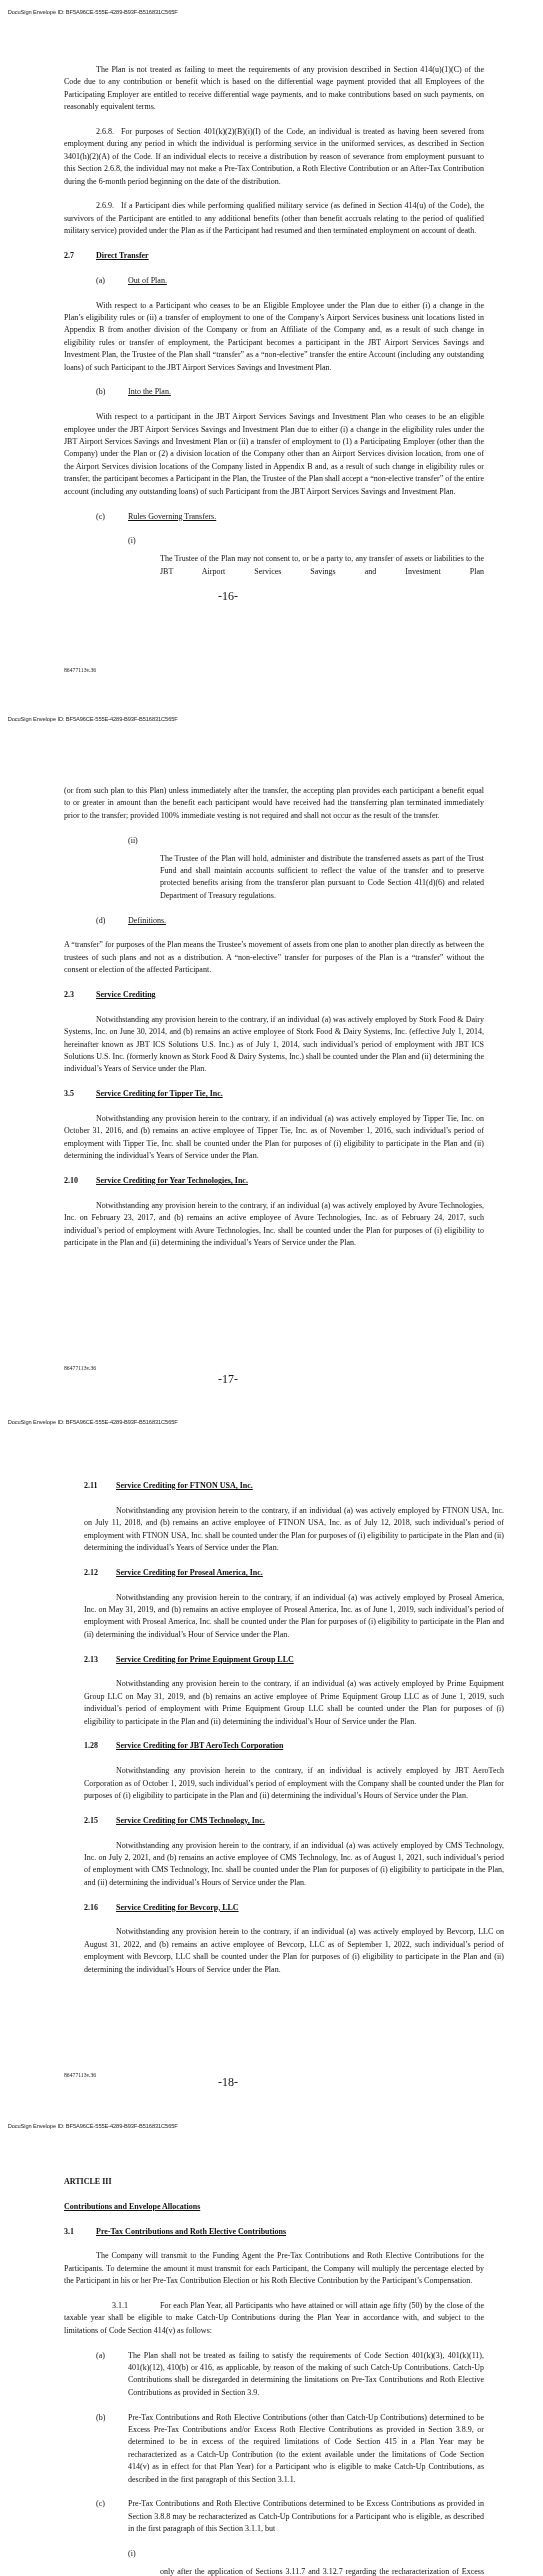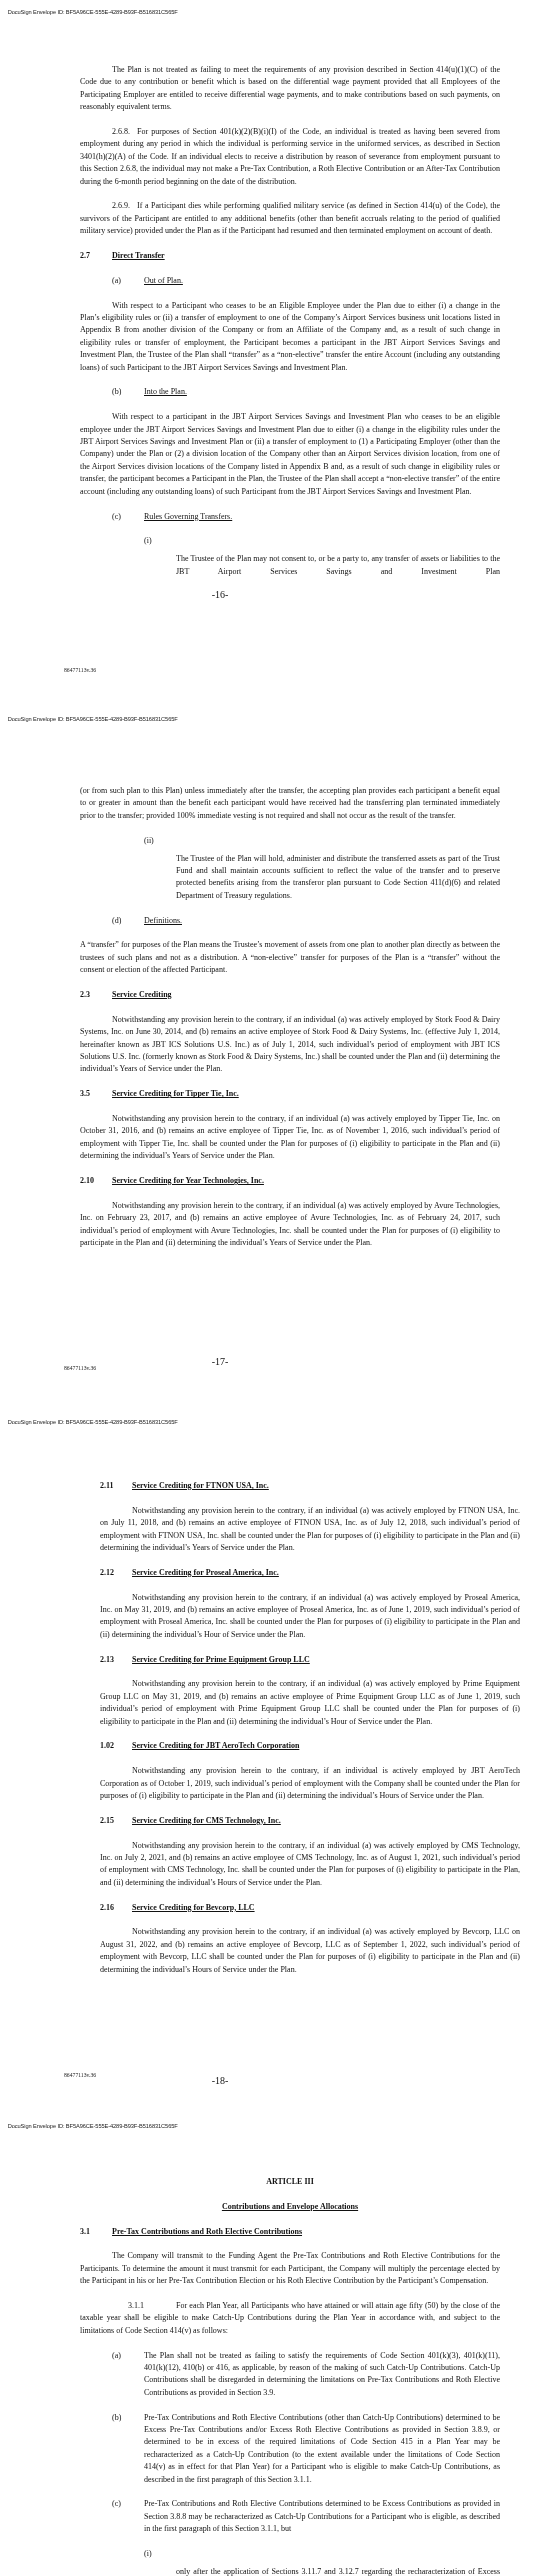--- a/index.html
+++ b/index.html
@@ -1,36 +1,36 @@
 <!DOCTYPE html>
 <html style="font-size:8.2px"><head>
 <meta charset="utf-8">
 <style>
   html, body { margin:0; padding:0; background:#ffffff; }
   body { width:544px; height:2813px; position:relative; overflow:hidden; }
   .page { position:absolute; left:0; width:544px; height:703px; background:#fff; }
   .envelope { position:absolute; left:7.7px; top:9.3px; font-family:"Liberation Sans", sans-serif; font-size:5.7px; color:#222; letter-spacing:-0.1px; }
-  .body { position:absolute; left:80px; width:420px; font-family:"Liberation Serif", serif; font-size:8px; line-height:12.4px; color:#111; text-align:justify; }
+  .body { position:absolute; left:64px; width:420px; font-family:"Liberation Serif", serif; font-size:8px; line-height:12.4px; color:#111; text-align:justify; }
   .body p { margin:0 0 12.4px 0; }
   .indent { text-indent:32px; }
   .head { font-weight:bold; margin:0 0 12.4px 0; display:flex; }
   .head .num { width:32px; }
   .head .ttl { text-decoration:underline; }
   .sub { display:flex; margin:0 0 12.4px 32px; }
   .sub .lbl { width:32px; flex:none; }
   .sub .txt { flex:1; text-align:justify; }
   .sub2 { display:flex; margin:0 0 12.4px 64px; }
   .sub2 .lbl { width:32px; flex:none; }
   .sub2 .txt { flex:1; text-align:justify;margin-top:18px; }
   .ul { text-decoration:underline; }
   .defblock { margin:0 0 12.4px 32px; text-align:justify; }
   .cont { margin:0 0 12.4px 96px; text-align:justify; }
-  .pagenum { position:absolute; left:0; width:440px; text-align:center; font-family:"Liberation Serif", serif; font-size:10px; color:#111; }
+  .pagenum { position:absolute; left:0; width:440px; text-align:center; font-family:"Liberation Serif", serif; font-size:12px; color:#111;padding-left:8px; }
   .docid { position:absolute; left:64px; font-family:"Liberation Serif", serif; font-size:5.7px; color:#222; }
-  .center { text-align:center; font-weight:bold; margin:0 0 12.4px 0; }
+  .center { text-align:left; font-weight:bold; margin:0 0 12.4px 0; }
 </style>
 </head>
 <body>
 
 <div class="page" style="top:0px;">
   <div class="envelope">DocuSign Envelope ID: BF5A96CE-555E-4289-B93F-B516831C565F</div>
   <div class="body" style="top:64px;">
     <p class="indent">The Plan is not treated as failing to meet the requirements of any provision described in Section 414(u)(1)(C) of the Code due to any contribution or benefit which is based on the differential wage payment provided that all Employees of the Participating Employer are entitled to receive differential wage payments, and to make contributions based on such payments, on reasonably equivalent terms.</p>
     <p class="indent"><span style="display:inline-block;width:25px;text-indent:0;">2.6.8.</span><span>For purposes of Section 401(k)(2)(B)(i)(I) of the Code, an individual is treated as having been severed from employment during any period in which the individual is performing service in the uniformed services, as described in Section 3401(h)(2)(A) of the Code.  If an individual elects to receive a distribution by reason of severance from employment pursuant to this Section 2.6.8, the individual may not make a Pre-Tax Contribution, a Roth Elective Contribution or an After-Tax Contribution during the 6-month period beginning on the date of the distribution.</span></p>
     <p class="indent"><span style="display:inline-block;width:25px;text-indent:0;">2.6.9.</span><span>If a Participant dies while performing qualified military service (as defined in Section 414(u) of the Code), the survivors of the Participant are entitled to any additional benefits (other than benefit accruals relating to the period of qualified military service) provided under the Plan as if the Participant had resumed and then terminated employment on account of death.</span></p>
@@ -83,21 +83,21 @@
         <span class="num">3.5</span>
         <span class="ttl">Service Crediting for Tipper Tie, Inc.</span>
       </div>
     <p class="indent">Notwithstanding any provision herein to the contrary, if an individual (a) was actively employed by Tipper Tie, Inc. on October 31, 2016, and (b) remains an active employee of Tipper Tie, Inc. as of November 1, 2016, such individual’s period of employment with Tipper Tie, Inc. shall be counted under the Plan for purposes of (i) eligibility to participate in the Plan and (ii) determining the individual’s Years of Service under the Plan.</p>
     <div class="head">
         <span class="num">2.10</span>
         <span class="ttl">Service Crediting for Year Technologies, Inc.</span>
       </div>
     <p class="indent">Notwithstanding any provision herein to the contrary, if an individual (a) was actively employed by Avure Technologies, Inc. on February 23, 2017, and (b) remains an active employee of Avure Technologies, Inc. as of February 24, 2017, such individual’s period of employment with Avure Technologies, Inc. shall be counted under the Plan for purposes of (i) eligibility to participate in the Plan and (ii) determining the individual’s Years of Service under the Plan.</p>
   </div>
-  <div class="pagenum" style="top:653px;">-17-</div>
+  <div class="pagenum" style="top:669px;">-17-</div>
   <div class="docid" style="top:662px;">86477113v.36</div>
 </div>
 
 <div class="page" style="top:1406px;">
   <div class="envelope" style="top:13.4px;">DocuSign Envelope ID: BF5A96CE-555E-4289-B93F-B516831C565F</div>
   <div class="body" style="top:74px;margin-left:20px;">
     <div class="head">
         <span class="num">2.11</span>
         <span class="ttl">Service Crediting for FTNON USA, Inc.</span>
       </div>
@@ -106,21 +106,21 @@
         <span class="num">2.12</span>
         <span class="ttl">Service Crediting for Proseal America, Inc.</span>
       </div>
     <p class="indent">Notwithstanding any provision herein to the contrary, if an individual (a) was actively employed by Proseal America, Inc. on May 31, 2019, and (b) remains an active employee of Proseal America, Inc. as of June 1, 2019, such individual’s period of employment with Proseal America, Inc. shall be counted under the Plan for purposes of (i) eligibility to participate in the Plan and (ii) determining the individual’s Hour of Service under the Plan.</p>
     <div class="head">
         <span class="num">2.13</span>
         <span class="ttl">Service Crediting for Prime Equipment Group LLC</span>
       </div>
     <p class="indent">Notwithstanding any provision herein to the contrary, if an individual (a) was actively employed by Prime Equipment Group LLC on May 31, 2019, and (b) remains an active employee of Prime Equipment Group LLC as of June 1, 2019, such individual’s period of employment with Prime Equipment Group LLC shall be counted under the Plan for purposes of (i) eligibility to participate in the Plan and (ii) determining the individual’s Hour of Service under the Plan.</p>
     <div class="head">
-        <span class="num">1.02</span>
+        <span class="num">1.28</span>
         <span class="ttl">Service Crediting for JBT AeroTech Corporation</span>
       </div>
     <p class="indent">Notwithstanding any provision herein to the contrary, if an individual is actively employed by JBT AeroTech Corporation as of October 1, 2019, such individual’s period of employment with the Company shall be counted under the Plan for purposes of (i) eligibility to participate in the Plan and (ii) determining the individual’s Hours of Service under the Plan.</p>
     <div class="head">
         <span class="num">2.15</span>
         <span class="ttl">Service Crediting for CMS Technology, Inc.</span>
       </div>
     <p class="indent">Notwithstanding any provision herein to the contrary, if an individual (a) was actively employed by CMS Technology, Inc. on July 2, 2021, and (b) remains an active employee of CMS Technology, Inc. as of August 1, 2021, such individual’s period of employment with CMS Technology, Inc. shall be counted under the Plan for purposes of (i) eligibility to participate in the Plan, and (ii) determining the individual’s Hours of Service under the Plan.</p>
     <div class="head">
         <span class="num">2.16</span>

